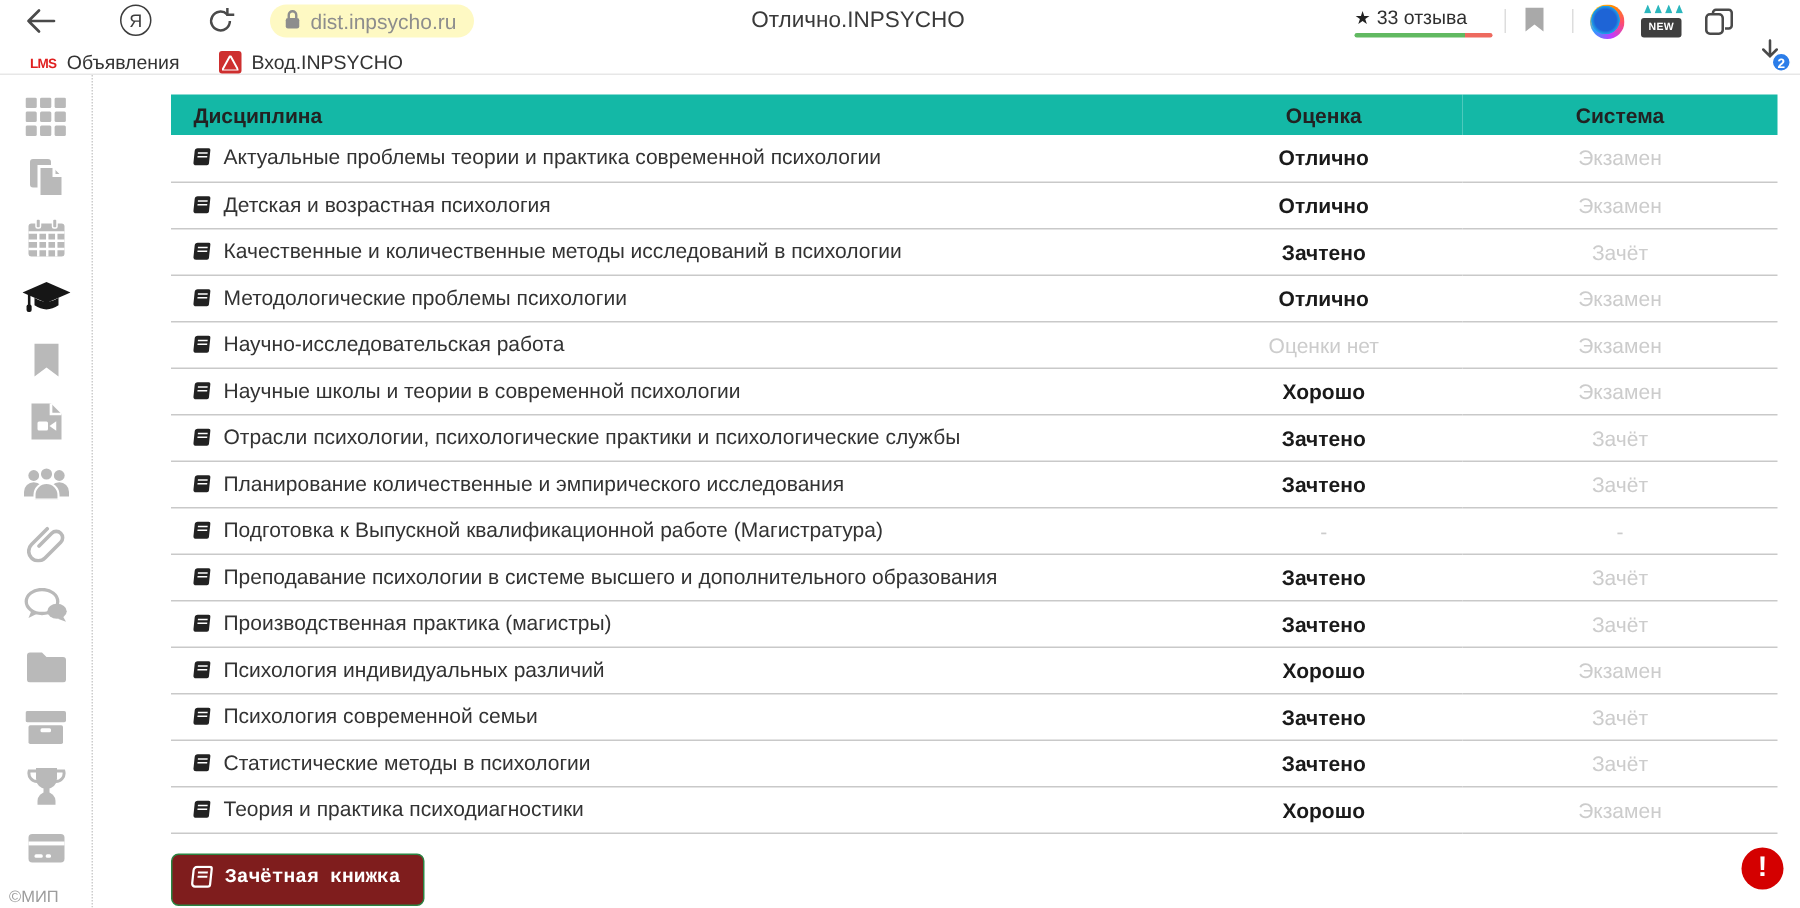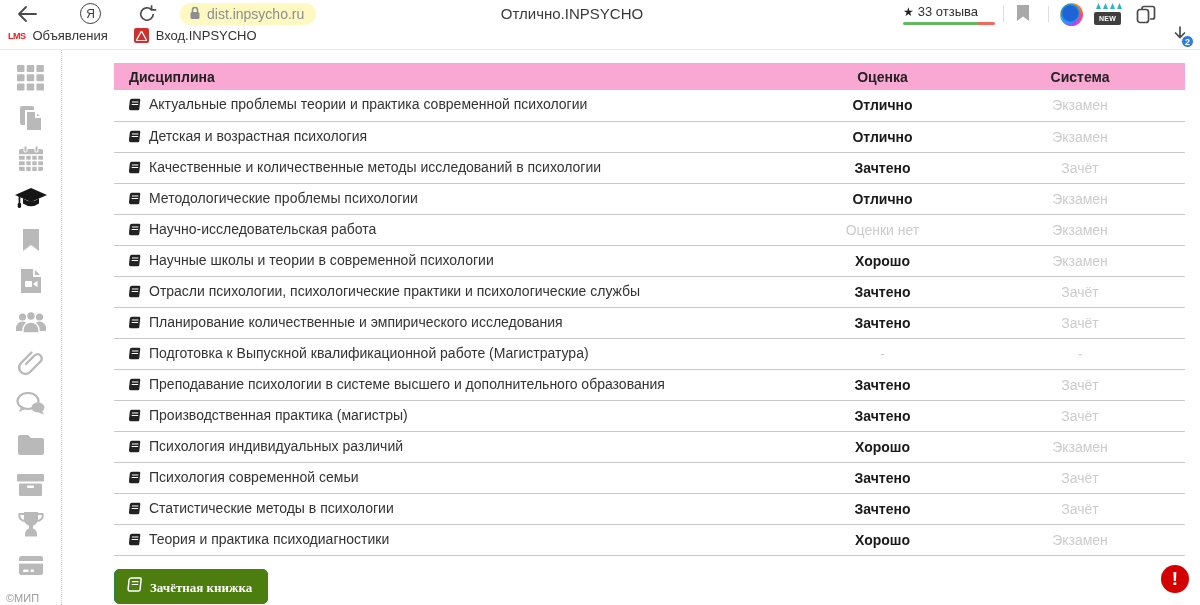--- a/index.html
+++ b/index.html
@@ -31,58 +31,58 @@
     clip-path:polygon(50% 0,100% 100%,0 100%); }
   .new-icon .plate { position:absolute; bottom:0; left:0; width:27px; height:13px;
     background:#3f3f3f; border-radius:2px; color:#fff; font-weight:bold; font-size:7px;
     display:flex; align-items:center; justify-content:center; letter-spacing:.2px; }
   .dl-wrap { position:relative; }
   .dl-badge { position:absolute; left:9px; top:9px; width:13px; height:13px;
     border-radius:50%; background:#2b7de9; color:#fff; font-size:9px; font-weight:bold;
     display:flex; align-items:center; justify-content:center; border:1.5px solid #fff; }
 
   
-  .bookmarks { height:22px; display:flex; align-items:flex-start; padding-left:8px;
+  .bookmarks { height:22px; display:flex; align-items:flex-end; padding-left:20px;
     border-bottom:1px solid #e7e7e7; background:#fff; }
   .bm-item { display:flex; align-items:center; gap:7px; margin-right:26px; cursor:pointer; }
   .lms-fav { color:#e02020; font-weight:bold; font-size:9px; letter-spacing:-.5px; }
   .mip-fav { width:15px; height:15px; background:#ce2f2f; border-radius:2px;
     display:flex; align-items:center; justify-content:center; }
   .bm-label { font-size:13px; color:#333; }
 
   
   .content { display:flex; height:555px; position:relative; }
   .sidebar { width:62px; border-right:1px dotted #ccc; padding-top:8px; position:relative; }
   .sb-item { height:40.6px; display:flex; align-items:center; justify-content:center;
     cursor:pointer; }
   .sb-item svg { display:block; }
   .copyright { position:absolute; left:6px; bottom:1px; font-size:11px; color:#9c9c9c; }
 
   .main { flex:1; padding:13px 15px 0 52px; }
 
   
   table { width:100%; border-collapse:collapse; }
-  thead tr { background:#f9a8d4; height:27px; }
+  thead tr { background:#14b8a6; height:27px; }
   th { font-size:14px; font-weight:bold; color:#222; }
   th.col-disc { text-align:left; padding-left:15px; }
   th.col-grade { width:185px; text-align:center;margin-top:32px; }
   th.col-sys { width:210px; }
   tbody tr { height:31px; border-bottom:1px solid #c9c9c9; background:#fff; }
   td.disc { font-size:14px; color:#333; padding-left:14px; }
   td.disc .bicon { display:inline-block; vertical-align:-2px; margin-right:8px; }
   td.grade { text-align:center; font-size:14px; font-weight:bold; color:#1a1a1a; }
   td.grade.muted { color:#ccc; font-weight:normal; }
   td.sys { text-align:center; font-size:14px; color:#ccc; }
 
   
   .btn-row { margin-top:13px; }
-  .gradebook-btn { display:inline-flex; align-items:flex-end; gap:8px; background:#4d7c0f;
+  .gradebook-btn { display:inline-flex; align-items:flex-start; gap:8px; background:#7f1d1d;
     border:1px solid #2a8442; color:#fff; font-weight:bold; font-size:13px;
     padding:7px 15px 7px 12px; border-radius:5px; cursor:pointer;
-    font-family:Liberation Serif, serif; }
+    font-family:Liberation Mono, monospace; }
   .alert-circle { position:absolute; right:11px; bottom:12px; width:28px; height:28px;
     border-radius:50%; background:#d40000; color:#fff; display:flex; align-items:center;
     justify-content:center; font-size:19px; font-weight:bold; cursor:pointer; }
 </style>
 </head>
 <body>
 
 <div class="topbar">
   <div class="tb-abs back-arrow" style="left:16px; top:5px;">
     <svg width="22" height="18" viewBox="0 0 22 18">

